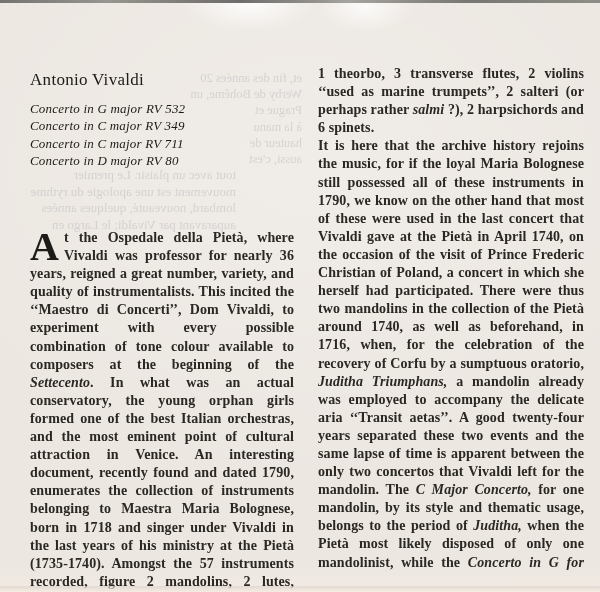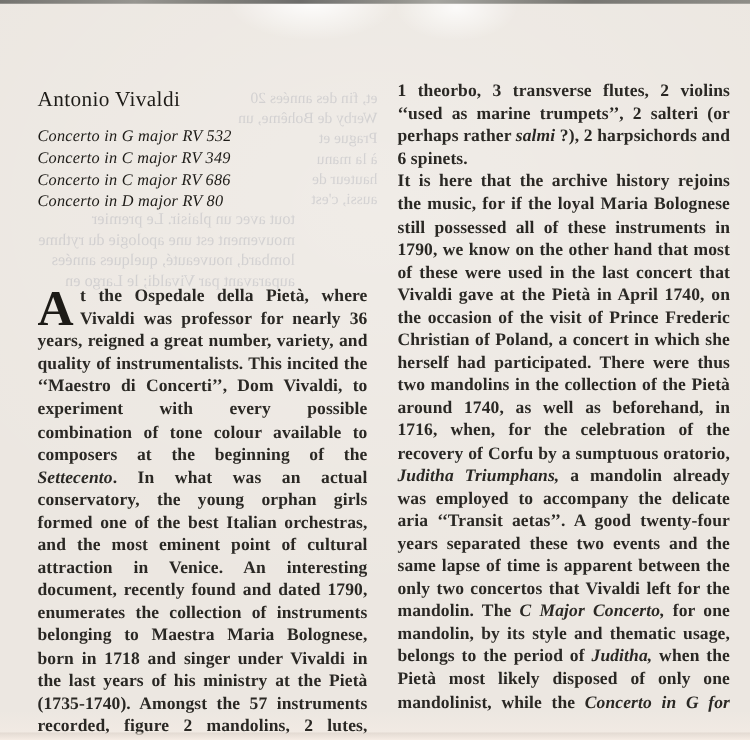--- a/index.html
+++ b/index.html
@@ -69,21 +69,21 @@
       <div class="bleed-line">mouvement est une apologie du rythme</div>
       <div class="bleed-line">lombard, nouveauté, quelques années</div>
       <div class="bleed-line">auparavant par Vivaldi; le Largo en</div>
     </div>
 
   <header class="header">
     <div class="composer">Antonio Vivaldi</div>
     <div class="works">
         <div class="work">Concerto in G major RV 532</div>
         <div class="work">Concerto in C major RV 349</div>
-        <div class="work">Concerto in C major RV 686</div>
+        <div class="work">Concerto in C major RV 711</div>
         <div class="work">Concerto in D major RV 80</div>
       </div>
   </header>
 
   <section class="col col-left">
     <p class="jlast"><span class="dropcap">A</span><span><span>t the Ospedale della Pietà, where Vivaldi was professor for nearly 36 years, reigned a great number, variety, and quality of instrumentalists. This incited the ‘‘Maestro di Concerti’’, Dom Vivaldi, to experiment with every possible combination of tone colour available to composers at the beginning of the </span><span class="it">Settecento</span><span>. In what was an actual conservatory, the young orphan girls formed one of the best Italian orchestras, and the most eminent point of cultural attraction in Venice. An interesting document, recently found and dated 1790, enumerates the collection of instruments belonging to Maestra Maria Bolognese, born in 1718 and singer under Vivaldi in the last years of his ministry at the Pietà (1735-1740). Amongst the 57 instruments recorded, figure 2 mandolins, 2 lutes,</span></span></p>
   </section>
 
   <section class="col col-right">
     <p><span>1 theorbo, 3 transverse flutes, 2 violins ‘‘used as marine trumpets’’, 2 salteri (or perhaps rather </span><span class="it">salmi</span><span> ?), 2 harpsichords and 6 spinets.</span></p>

